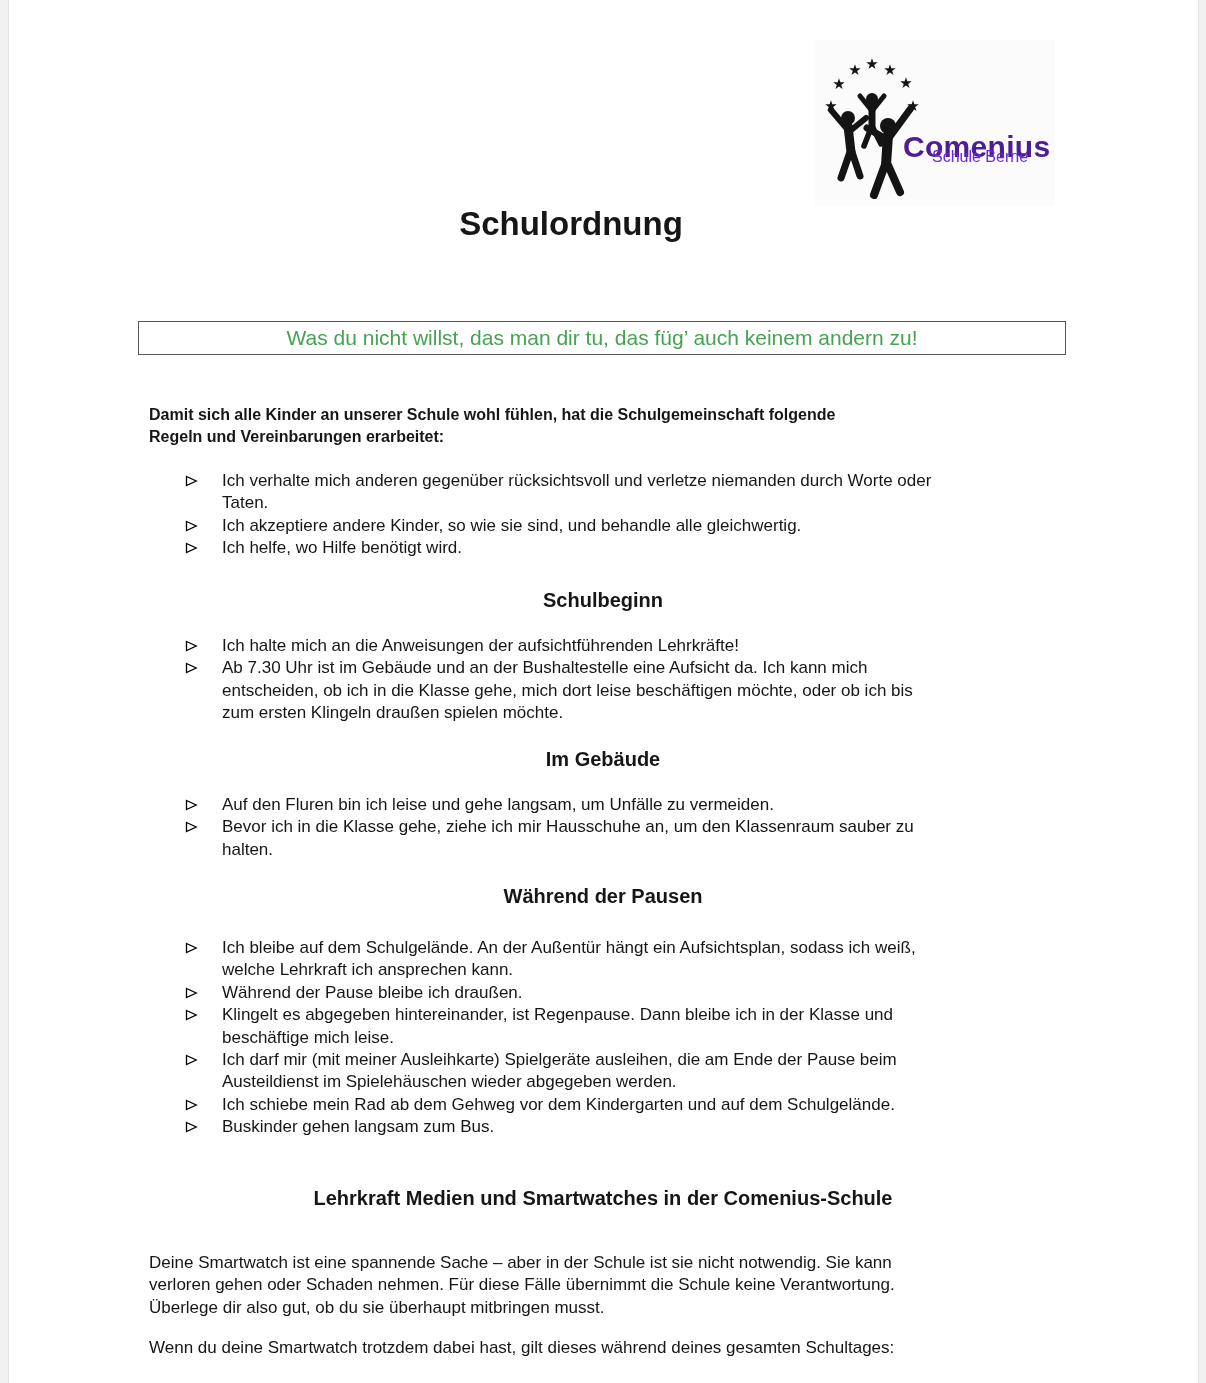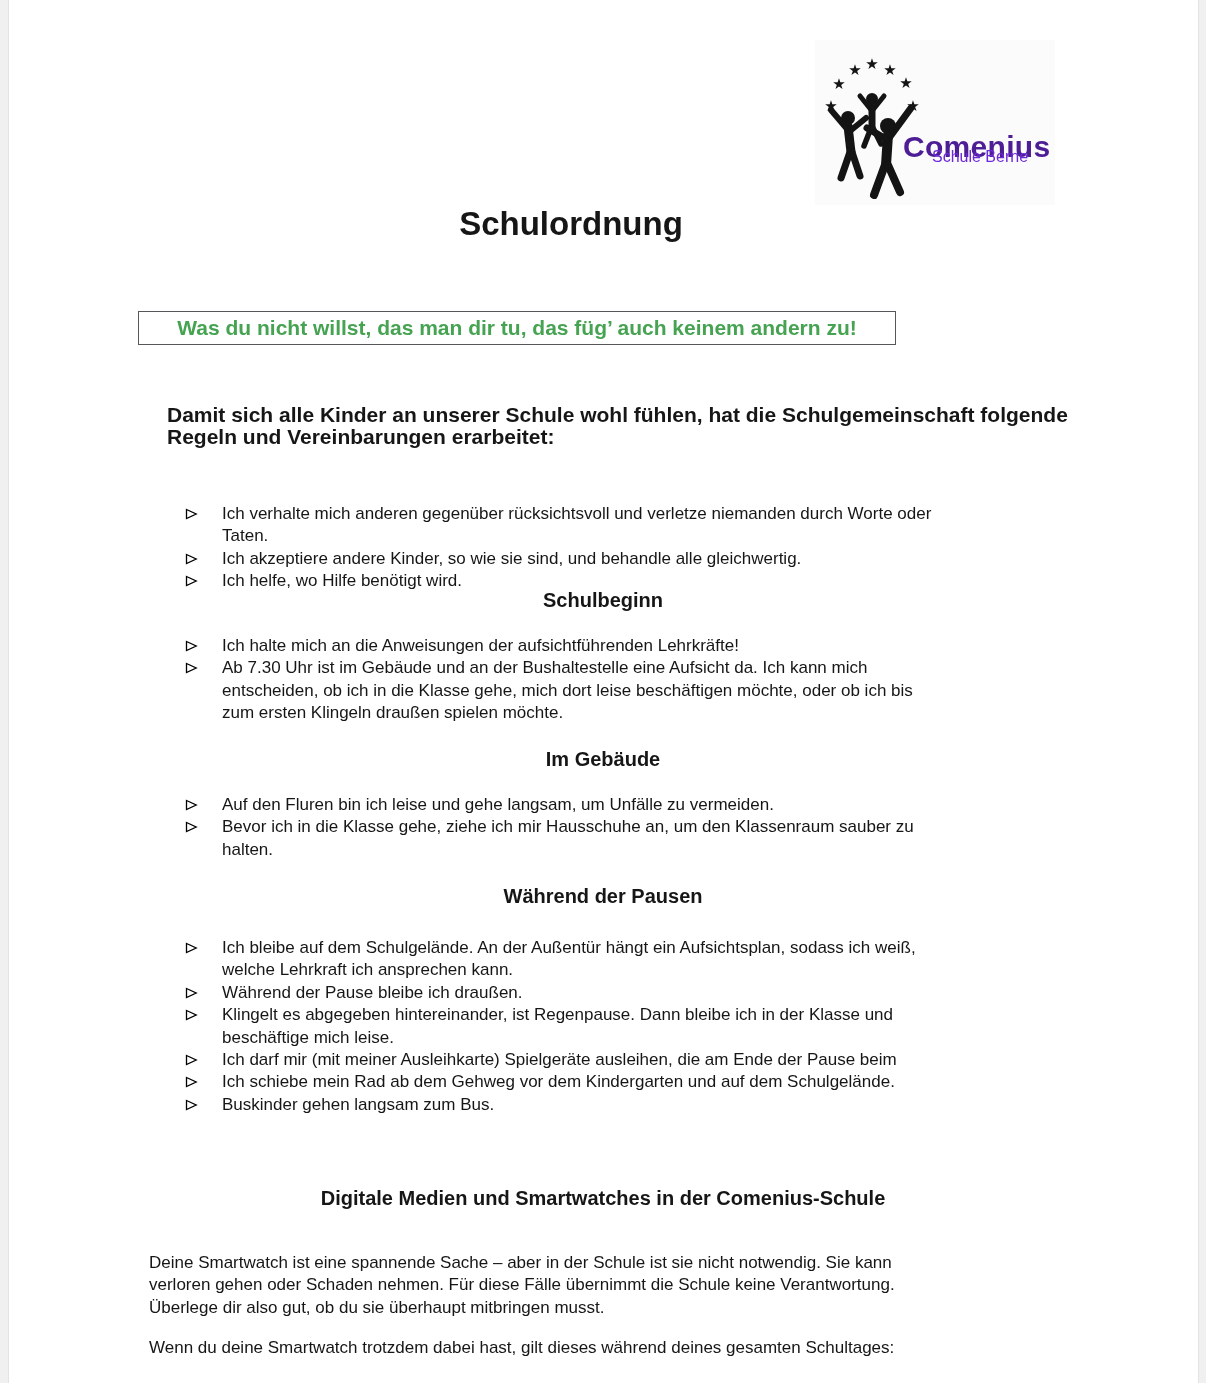--- a/index.html
+++ b/index.html
@@ -16,39 +16,39 @@
   .logo { position:absolute; left:815px; top:40px; width:240px; height:165px; background:#fbfbfb; }
   .logo-art { position:absolute; left:0; top:0; }
   .logo-title { position:absolute; left:88px; top:90px; font-size:30px; font-weight:bold; color:#4c1d95; letter-spacing:.3px; }
   .logo-subtitle { position:absolute; left:117px; top:108px; font-size:16px; color:#6d28d9; }
 
   
   .doc-title { position:absolute; left:0; top:205px; width:1142px; text-align:center;
                font-size:33px; font-weight:bold; }
 
   
-  .motto { position:absolute; left:138px; top:311px; width:758px; height:34px; box-sizing:border-box;
+  .motto { position:absolute; left:138px; top:321px; width:928px; height:34px; box-sizing:border-box;
            border:1px solid #55575a; text-align:center; line-height:31px;
-           font-size:21px; font-weight:bold; }
-
-  
-  .intro { position:absolute; left:167px; font-size:21px; font-weight:bold; line-height:22.4px; }
+           font-size:21px; font-weight:normal; }
+
+  
+  .intro { position:absolute; left:149px; font-size:16px; font-weight:bold; line-height:22.4px; }
   .para  { position:absolute; left:149px; font-size:17px; line-height:22.4px; }
   .line  { white-space:nowrap; }
 
   .h2 { position:absolute; left:0; width:1206px; text-align:center;
         font-size:20px; font-weight:bold; line-height:23px; }
 
   .list { position:absolute; left:149px; font-size:17px; line-height:22.4px; }
   .li { display:flex; align-items:flex-start; }
   .marker { flex:0 0 73px; width:73px; box-sizing:border-box; padding-left:36px; }
   .marker svg { display:block; margin-top:5px; }
 
   .pos-intro { top:404px; }
-  .pos-rules { top:503px; }
+  .pos-rules { top:470px; }
   .pos-h-schulbeginn { top:589px; }
   .pos-l-schulbeginn { top:635px; }
   .pos-h-gebaeude { top:748px; }
   .pos-l-gebaeude { top:794px; }
   .pos-h-pausen { top:885px; }
   .pos-l-pausen { top:937px; }
   .pos-h-medien { top:1187px; }
   .pos-para1 { top:1252px; }
   .pos-para2 { top:1337px; }
 </style>
@@ -228,20 +228,21 @@
     </div>
   </div>
   <div class="li">
     <span class="marker">
         <svg width="13" height="12" viewBox="0 0 13 12">
           <path d="M1.5 1.5 L11.2 6 L1.5 10.5 Z" fill="#ffffff" stroke="#000" stroke-width="1.3"></path>
         </svg>
       </span>
     <div>
       <div class="line">Ich darf mir (mit meiner Ausleihkarte) Spielgeräte ausleihen, die am Ende der Pause beim</div>
+      <div class="line">Austeildienst im Spielehäuschen wieder abgegeben werden.</div>
     </div>
   </div>
   <div class="li">
     <span class="marker">
         <svg width="13" height="12" viewBox="0 0 13 12">
           <path d="M1.5 1.5 L11.2 6 L1.5 10.5 Z" fill="#ffffff" stroke="#000" stroke-width="1.3"></path>
         </svg>
       </span>
     <div>
       <div class="line">Ich schiebe mein Rad ab dem Gehweg vor dem Kindergarten und auf dem Schulgelände.</div>
@@ -252,21 +253,21 @@
         <svg width="13" height="12" viewBox="0 0 13 12">
           <path d="M1.5 1.5 L11.2 6 L1.5 10.5 Z" fill="#ffffff" stroke="#000" stroke-width="1.3"></path>
         </svg>
       </span>
     <div>
       <div class="line">Buskinder gehen langsam zum Bus.</div>
     </div>
   </div>
 </div>
 
-<div class="h2 pos-h-medien">Digitale Medien und Smartwatches in der Comenius-Schule</div>
+<div class="h2 pos-h-medien">Lehrkraft Medien und Smartwatches in der Comenius-Schule</div>
 
 <div class="para pos-para1">
   <div class="line">Deine Smartwatch ist eine spannende Sache – aber in der Schule ist sie nicht notwendig. Sie kann</div>
   <div class="line">verloren gehen oder Schaden nehmen. Für diese Fälle übernimmt die Schule keine Verantwortung.</div>
   <div class="line">Überlege dir also gut, ob du sie überhaupt mitbringen musst.</div>
 </div>
 
 <div class="para pos-para2">
   <div class="line">Wenn du deine Smartwatch trotzdem dabei hast, gilt dieses während deines gesamten Schultages:</div>
 </div>

